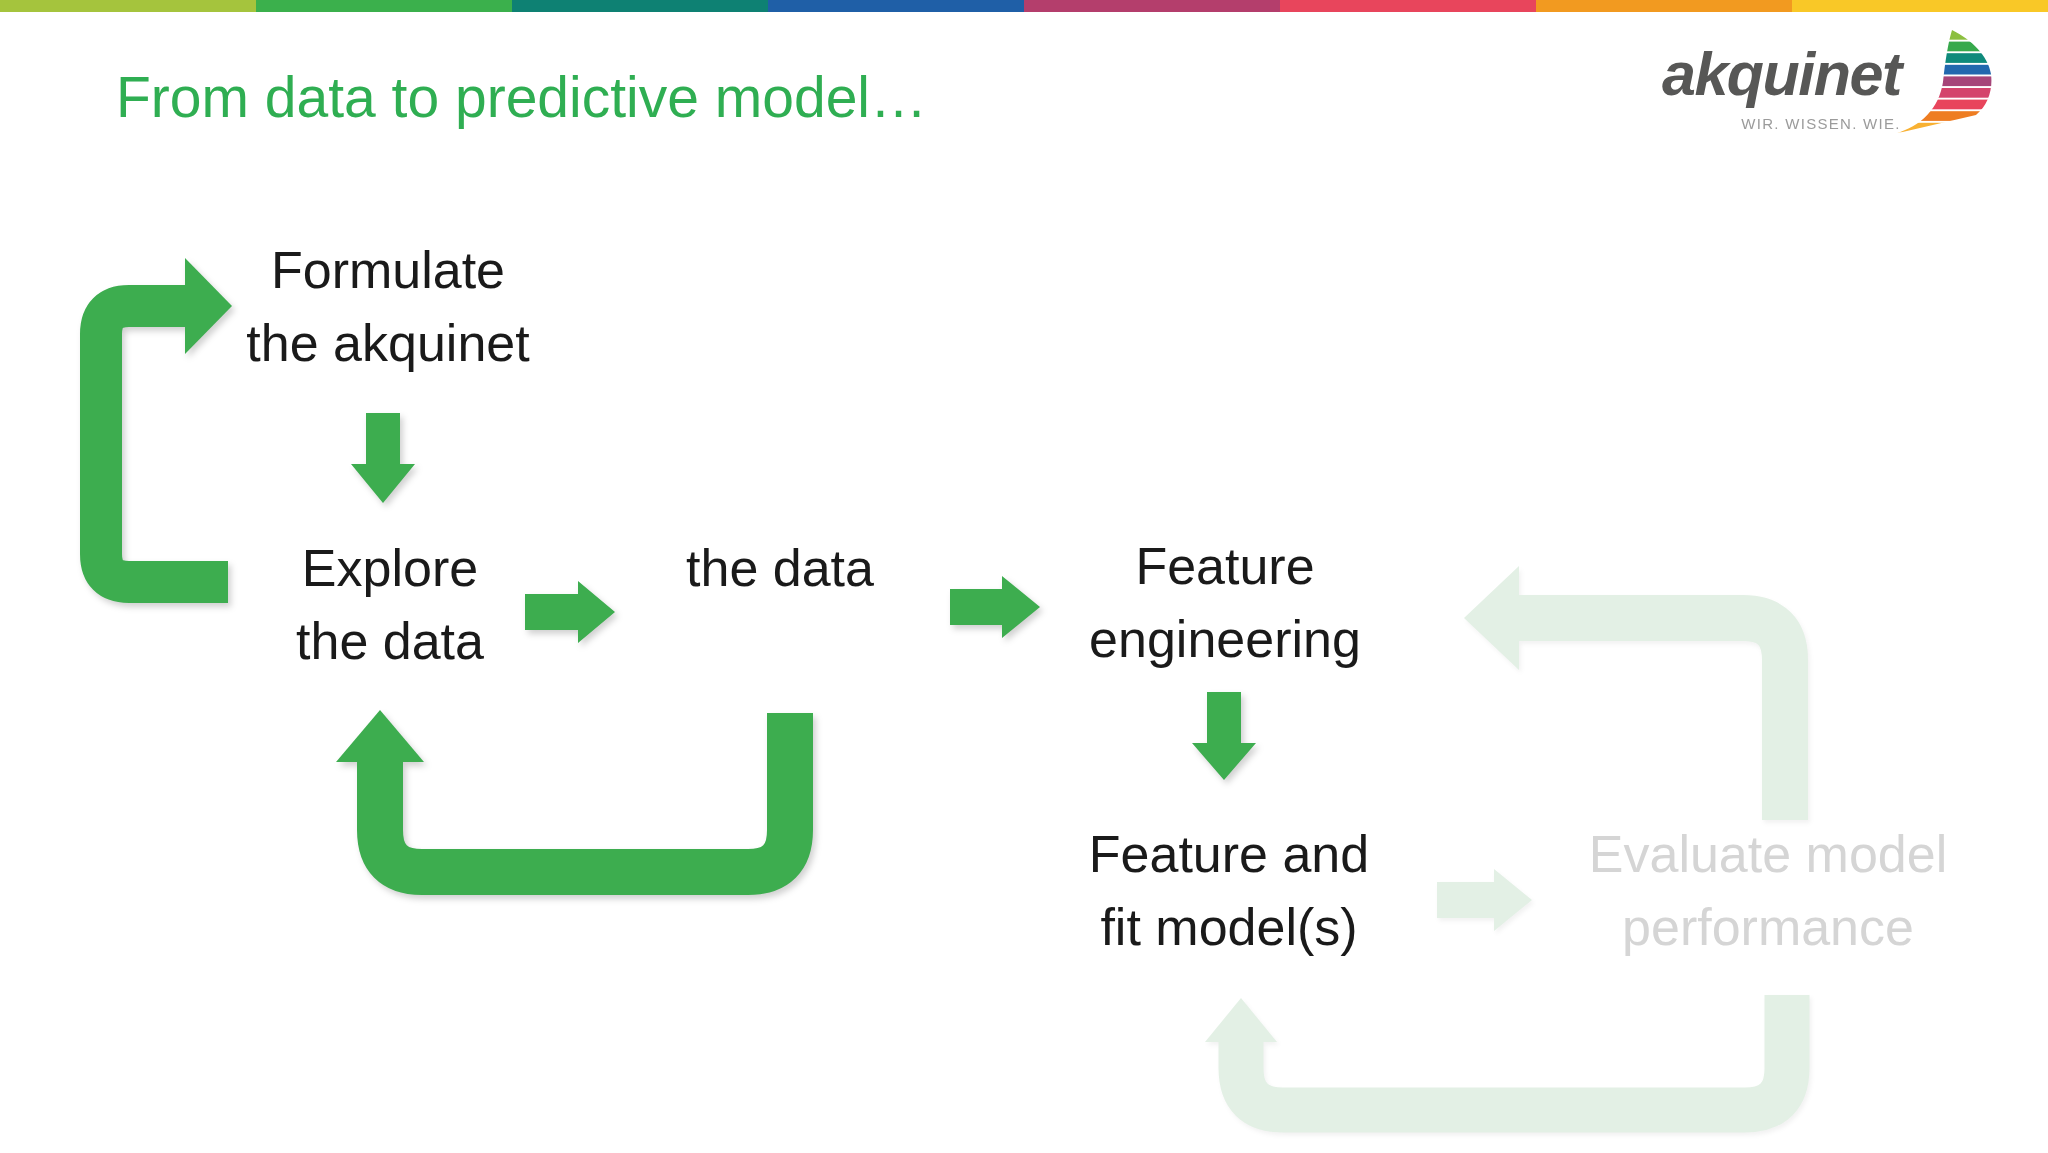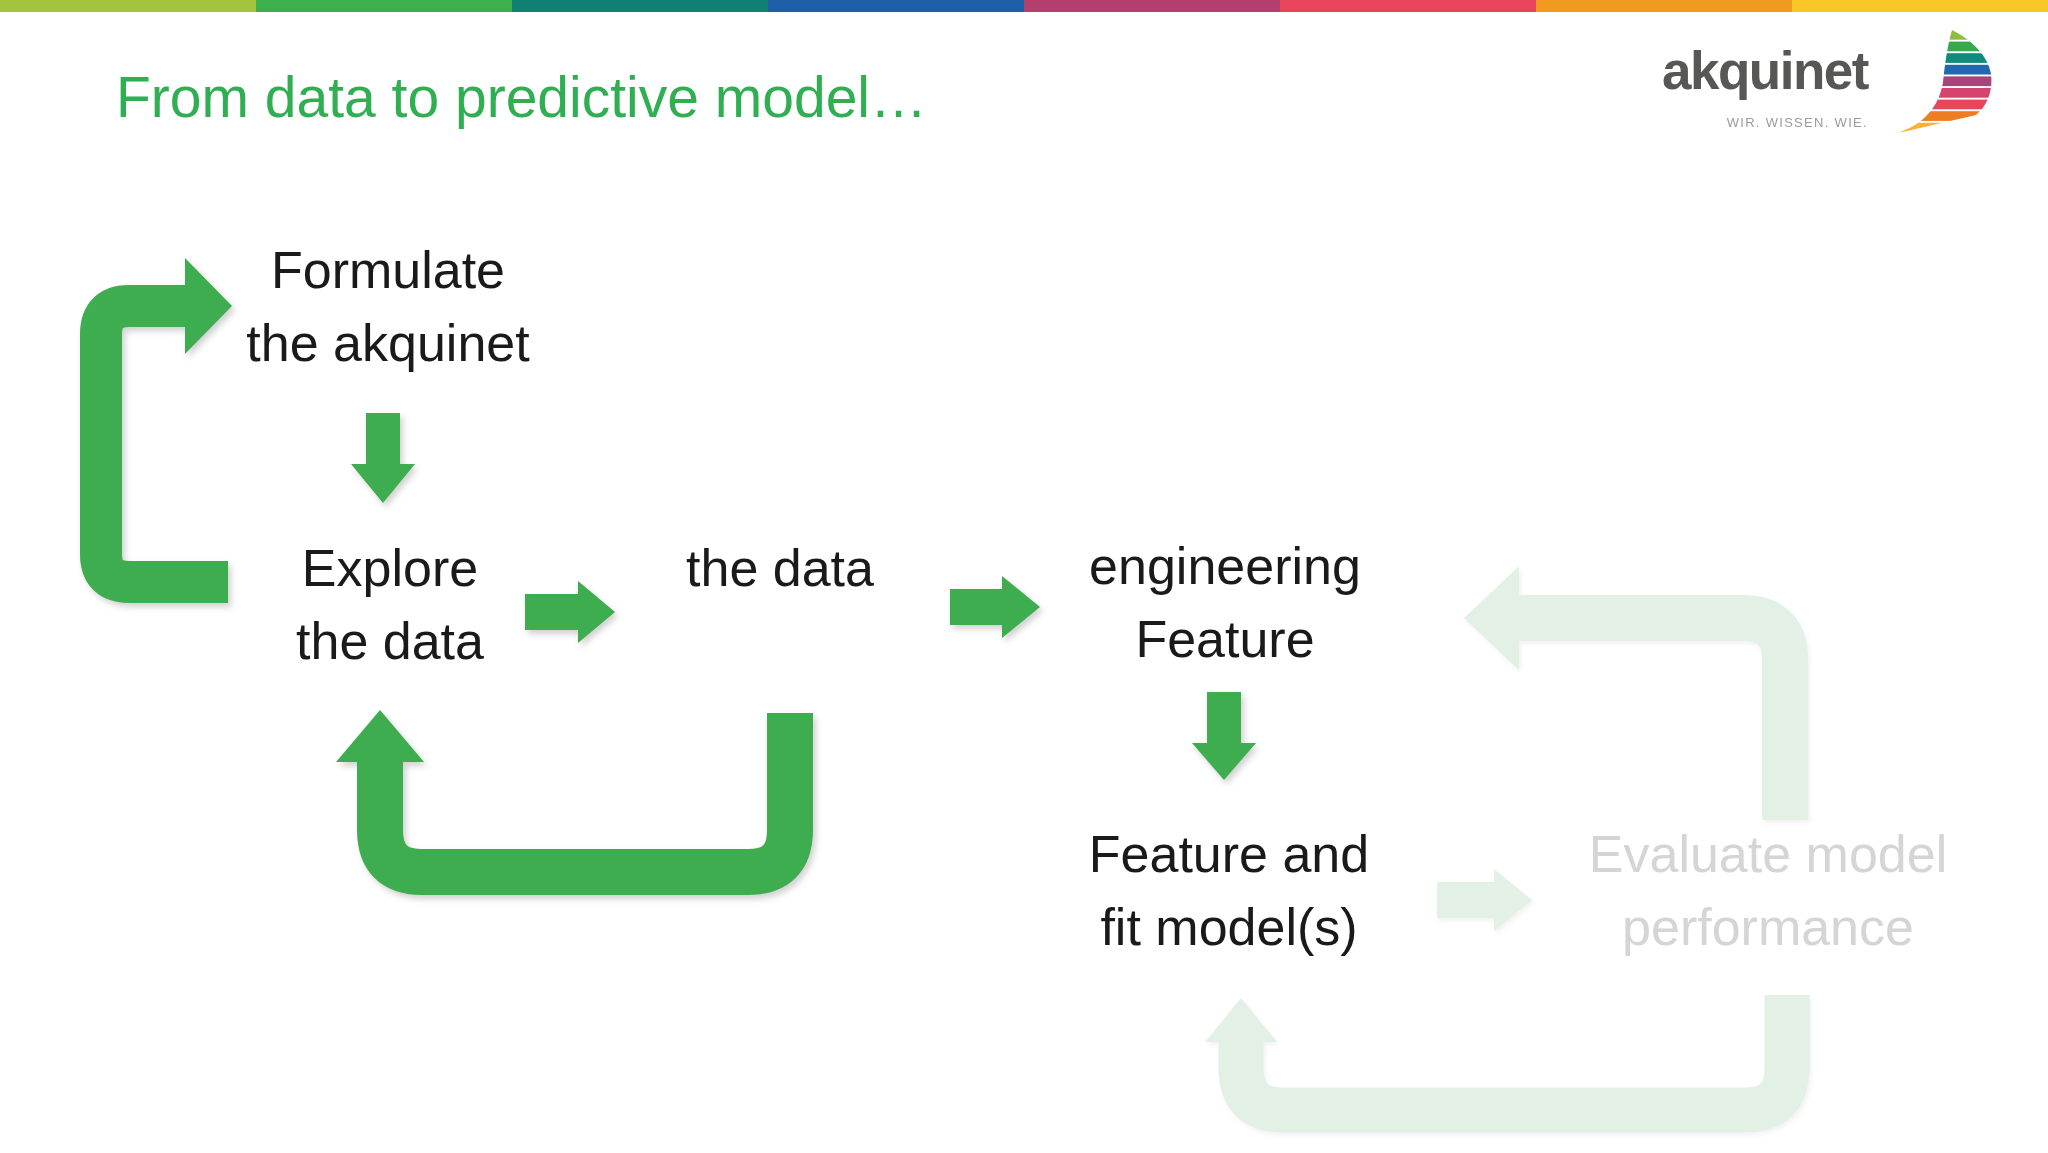--- a/index.html
+++ b/index.html
@@ -9,22 +9,22 @@
   
   .stripe{position:absolute;left:0;top:0;width:2048px;height:12px;display:flex;}
   .stripe .seg{flex:1 1 0;height:12px;}
 
   
   .title{position:absolute;left:116px;top:64px;margin:0;font-size:57px;font-weight:400;
          color:var(--title-green,#2fae52);letter-spacing:0;white-space:nowrap;}
 
   
   .logo-textwrap{position:absolute;left:1662px;top:44px;text-align:right;}
-  .logo-word{font-size:53px;font-weight:700;color:var(--logo-gray,#575756);letter-spacing:-1.5px;line-height:1;}
-  .logo-tagline{margin-top:18px;font-size:13px;letter-spacing:1.3px;color:var(--tagline-gray,#9b9b9b);text-align:right;}
+  .logo-word{font-size:61px;font-weight:700;color:var(--logo-gray,#575756);letter-spacing:-1.5px;line-height:1;font-style:italic;}
+  .logo-tagline{margin-top:10px;font-size:15px;letter-spacing:1.3px;color:var(--tagline-gray,#9b9b9b);text-align:right;}
   .logo-swoosh{position:absolute;left:1894px;top:30px;width:100px;height:104px;}
 
   
   .arrows{position:absolute;left:0;top:0;width:2048px;height:1153px;pointer-events:none;}
   .arrow-solid path{stroke:var(--arrow-green,#3dad4f);fill:none;}
   .arrow-solid polygon{fill:var(--arrow-green,#3dad4f);}
   .arrow-solid{filter:drop-shadow(3px 4px 3px rgba(0,0,0,0.18));}
   .arrow-faded path{stroke:var(--arrow-faded,#e3f0e5);fill:none;}
   .arrow-faded polygon{fill:var(--arrow-faded,#e3f0e5);}
   .arrow-faded{filter:drop-shadow(2px 3px 2px rgba(0,0,0,0.05));}
@@ -126,22 +126,22 @@
   <div class="step" style="left:390px;top:532px">
     <div>Explore</div>
     <div>the data</div>
   </div>
 
   <div class="step" style="left:780px;top:532px">
     <div>the data</div>
   </div>
 
   <div class="step" style="left:1225px;top:530px">
+    <div>Feature</div>
     <div>engineering</div>
-    <div>Feature</div>
   </div>
 
   <div class="step" style="left:1229px;top:818px">
     <div>Feature and</div>
     <div>fit model(s)</div>
   </div>
 
   <div class="step faded" style="left:1768px;top:818px">
     <div>Evaluate model</div>
     <div>performance</div>

